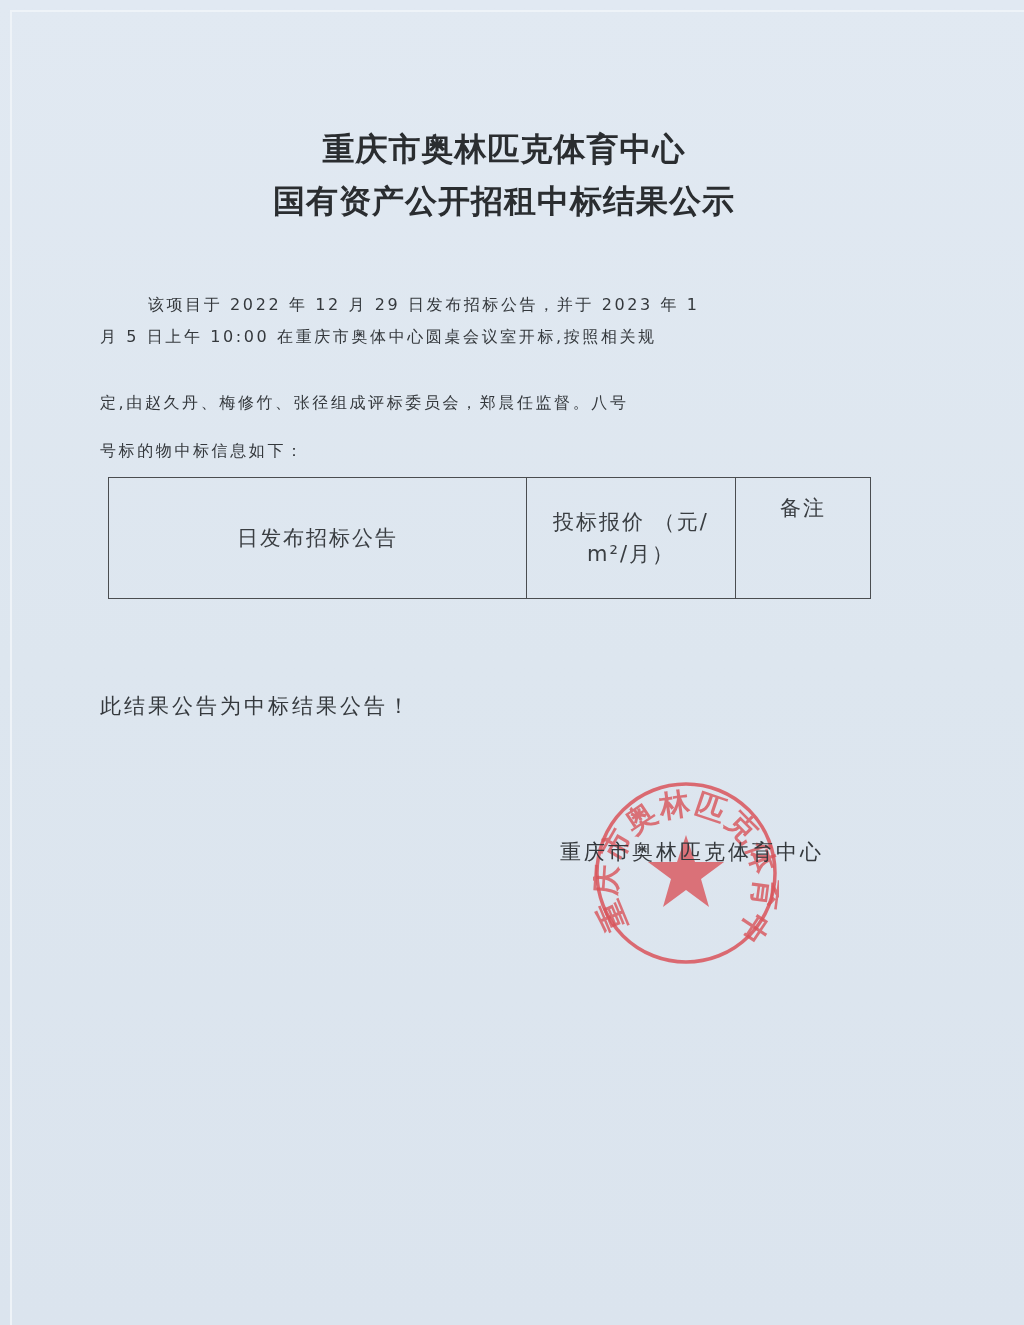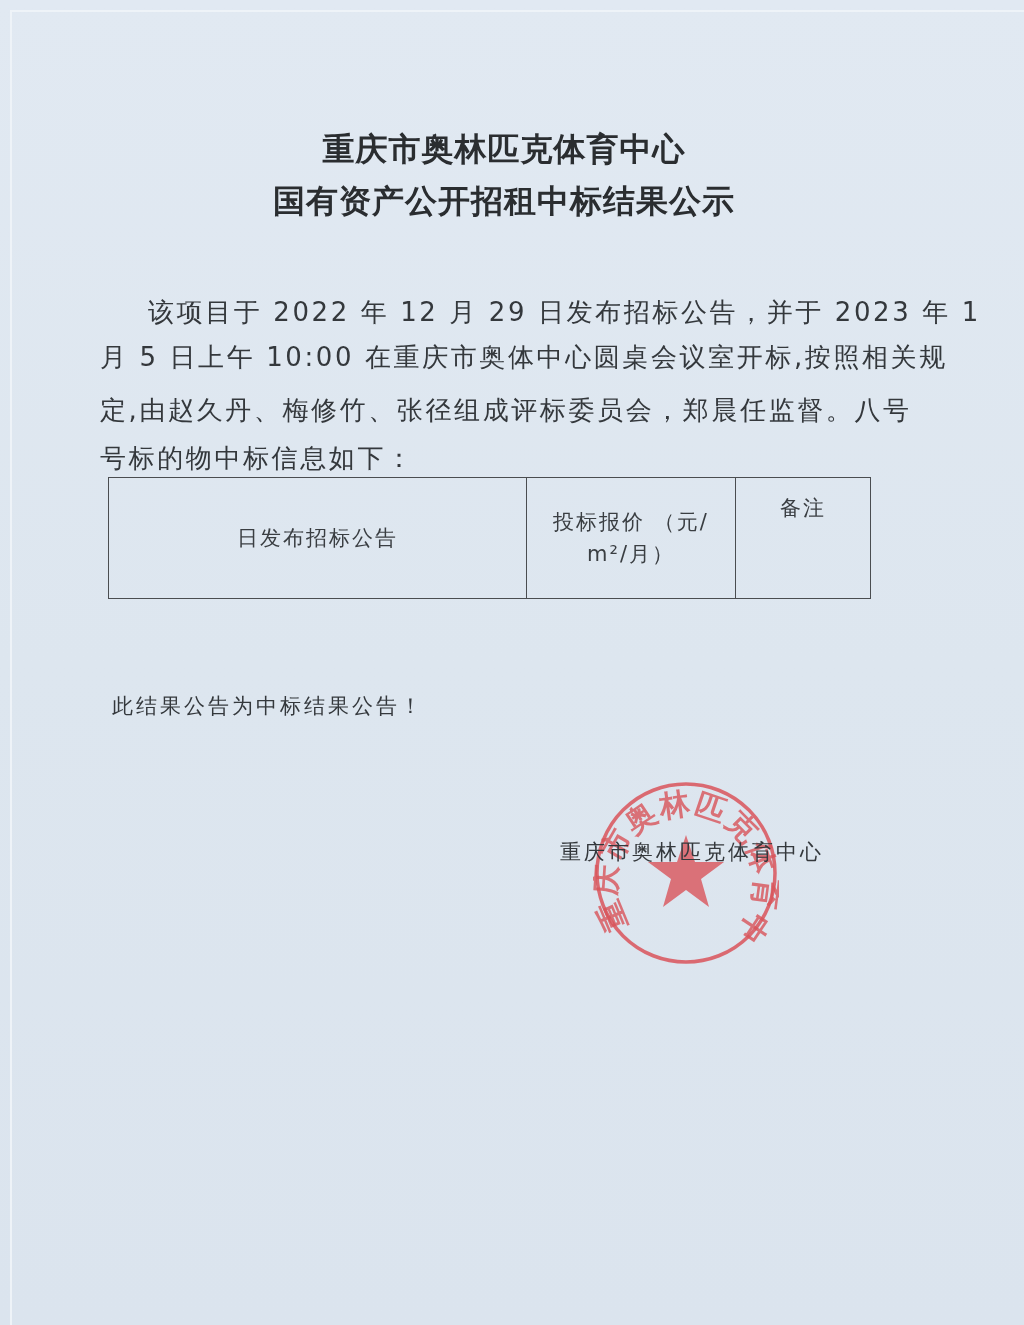--- a/index.html
+++ b/index.html
@@ -26,25 +26,25 @@
     .title {
       position: absolute; left: 0; width: 1024px; text-align: center;
       font-family: "DejaVu Serif", "Liberation Serif", serif;
       font-weight: bold; color: #2a2d30; letter-spacing: 1px;
     }
     .title.l1 { top: 128px; font-size: 32px; left: -8px; }
     .title.l2 { top: 180px; font-size: 32px; left: -8px; }
     .para {
       position: absolute; left: 100px; width: 760px;
       font-family: "DejaVu Sans", "Liberation Sans", sans-serif;
-      font-size: 26px; color: #34383c; white-space: nowrap;
+      font-size: 16px; color: #34383c; white-space: nowrap;
       letter-spacing: 2.6px;
     }
     .p1 { top: 295px; left: 148px; }
-    .p2 { top: 340px; }
+    .p2 { top: 327px; }
     .p3 { top: 393px; }
     .p4 { top: 441px; }
     table.result {
       position: absolute; left: 108px; top: 477px;
       border-collapse: collapse;
       font-family: "DejaVu Sans", "Liberation Sans", sans-serif;
       font-size: 21px; color: #3a3e42;
     }
     table.result td {
       border: 1.5px solid #4a4d50;
@@ -54,21 +54,21 @@
     .c1 { width: 415px; }
     .c2 { width: 206px; }
     .c3 { width: 132px; }
     .r1 td { height: 103px; }
     .r2 td { height: 86px; }
     .remark-hd { vertical-align: top !important; padding-top: 16px; }
     .price-hd { line-height: 32px; }
     .closing {
       position: absolute; top: 692px; left: 100px;
       font-family: "DejaVu Sans", "Liberation Sans", sans-serif;
-      font-size: 21px; color: #34383c; letter-spacing: 3px; margin-left: 12px;
+      font-size: 21px; color: #34383c; letter-spacing: 3px;
     }
     .seal {
       position: absolute; left: 593px; top: 780px; width: 186px; height: 186px;
     }
     .sign {
       position: absolute; font-family: "DejaVu Sans", "Liberation Sans", sans-serif;
       font-size: 21px; color: #34383c; letter-spacing: 3px; white-space: nowrap;
     }
     .sign.org { left: 560px; top: 838px; }
     .sign.date { left: 617px; top: 885px; }

